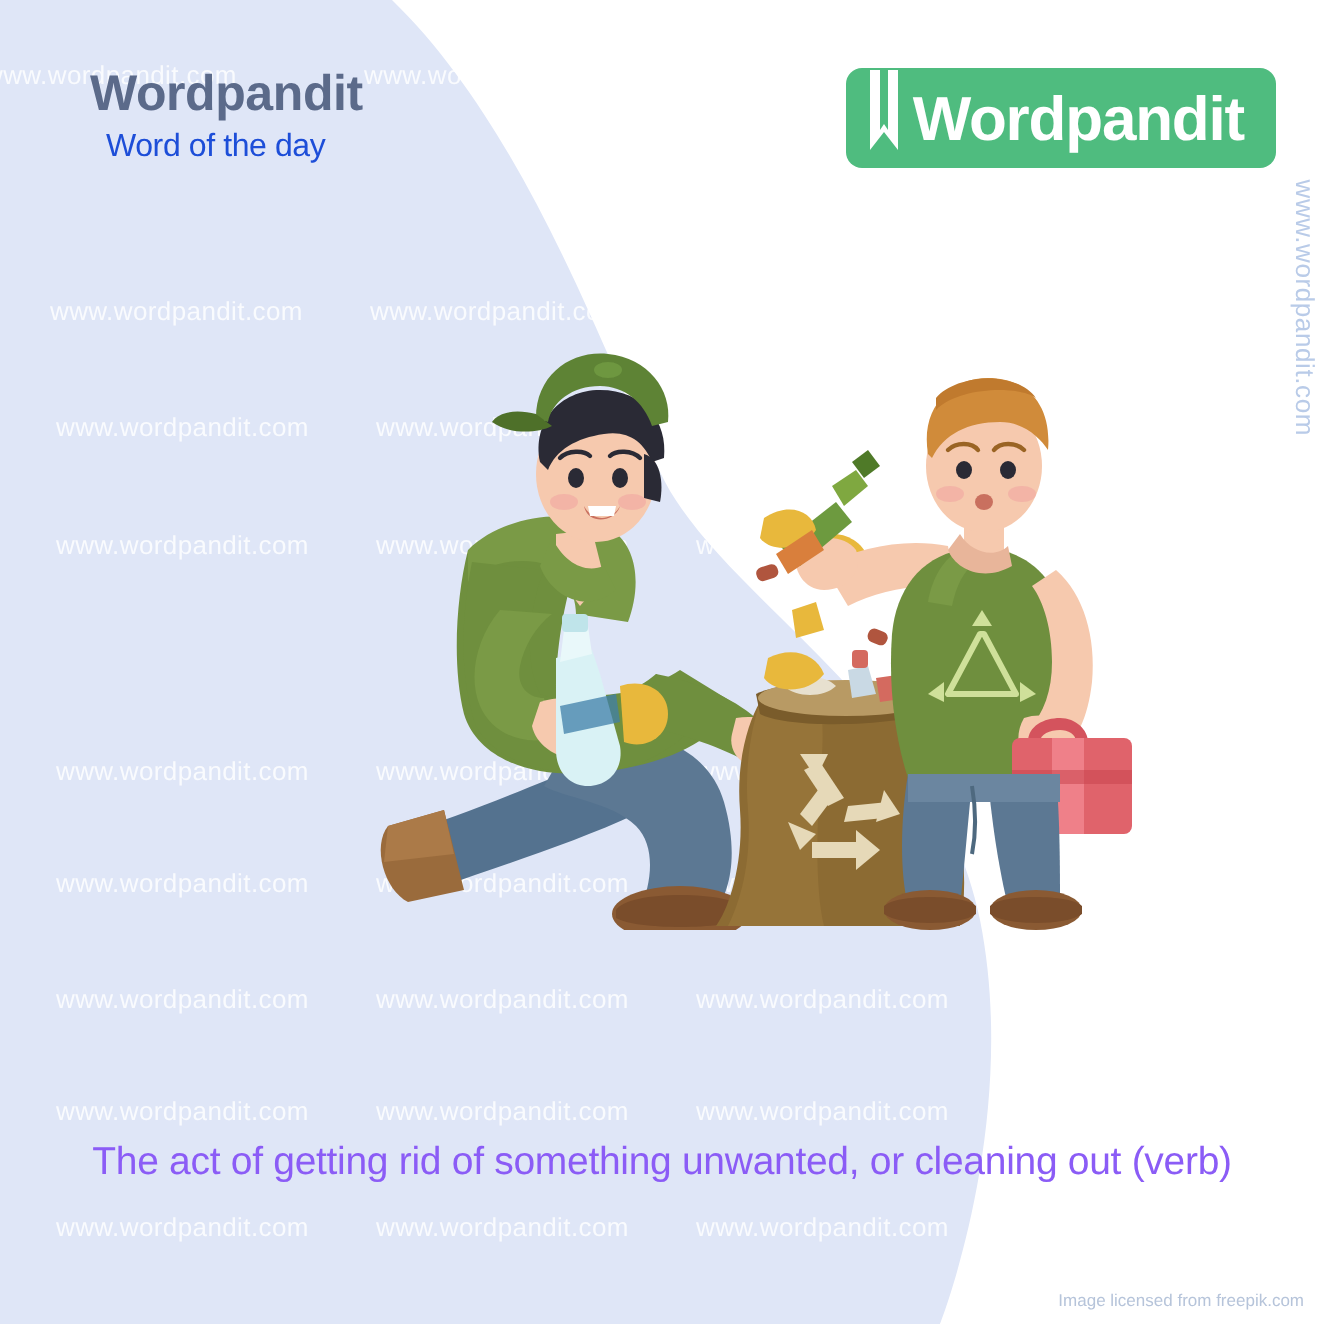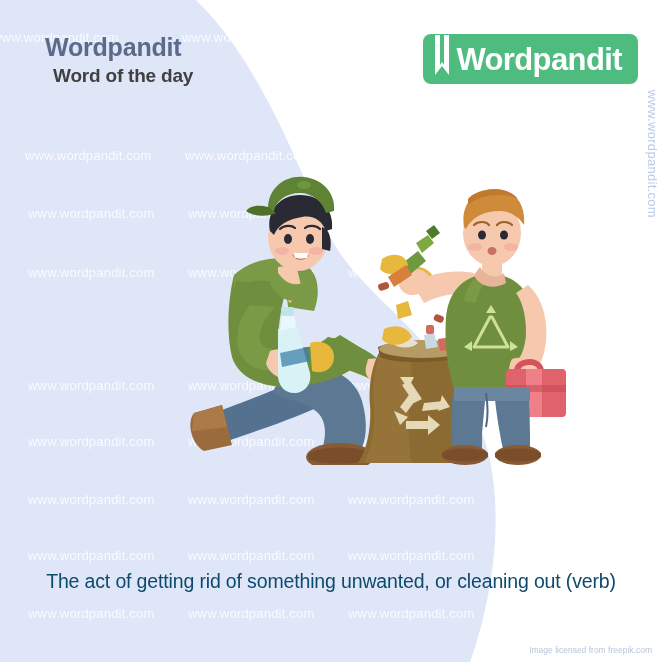--- a/index.html
+++ b/index.html
@@ -53,21 +53,21 @@
 
   
   .header{
     position:absolute;top:34px;left:45px;z-index:6;
   }
   .header .title{
     font-size:25px;font-weight:bold;color:#5b6a8a;
     line-height:1.05;letter-spacing:-.2px;
   }
   .header .subtitle{
-    font-size:19px;font-weight:bold;color:#404040;
+    font-size:16px;font-weight:normal;color:#1d4ed8;
     margin-top:5px;margin-left:8px;letter-spacing:-.2px;
   }
 
   
   .logo{
     position:absolute;top:34px;right:24px;z-index:6;
     background:#4fbc7f;
     border-radius:8px;
     height:50px;
     padding:0 16px 0 10px;
@@ -106,21 +106,21 @@
     color:#ffffff;font-size:37px;font-weight:bold;
     letter-spacing:.3px;
   }
 
   
   .definition{
     position:absolute;
     left:0;right:0;top:570px;
     text-align:center;
     font-size:19.5px;
-    color:#0c4a6e;
+    color:#8b5cf6;
     z-index:6;
     letter-spacing:-.15px;
   }
 
   
   .attrib{
     position:absolute;
     right:10px;bottom:7px;
     font-size:8.5px;
     color:#b6c4da;

